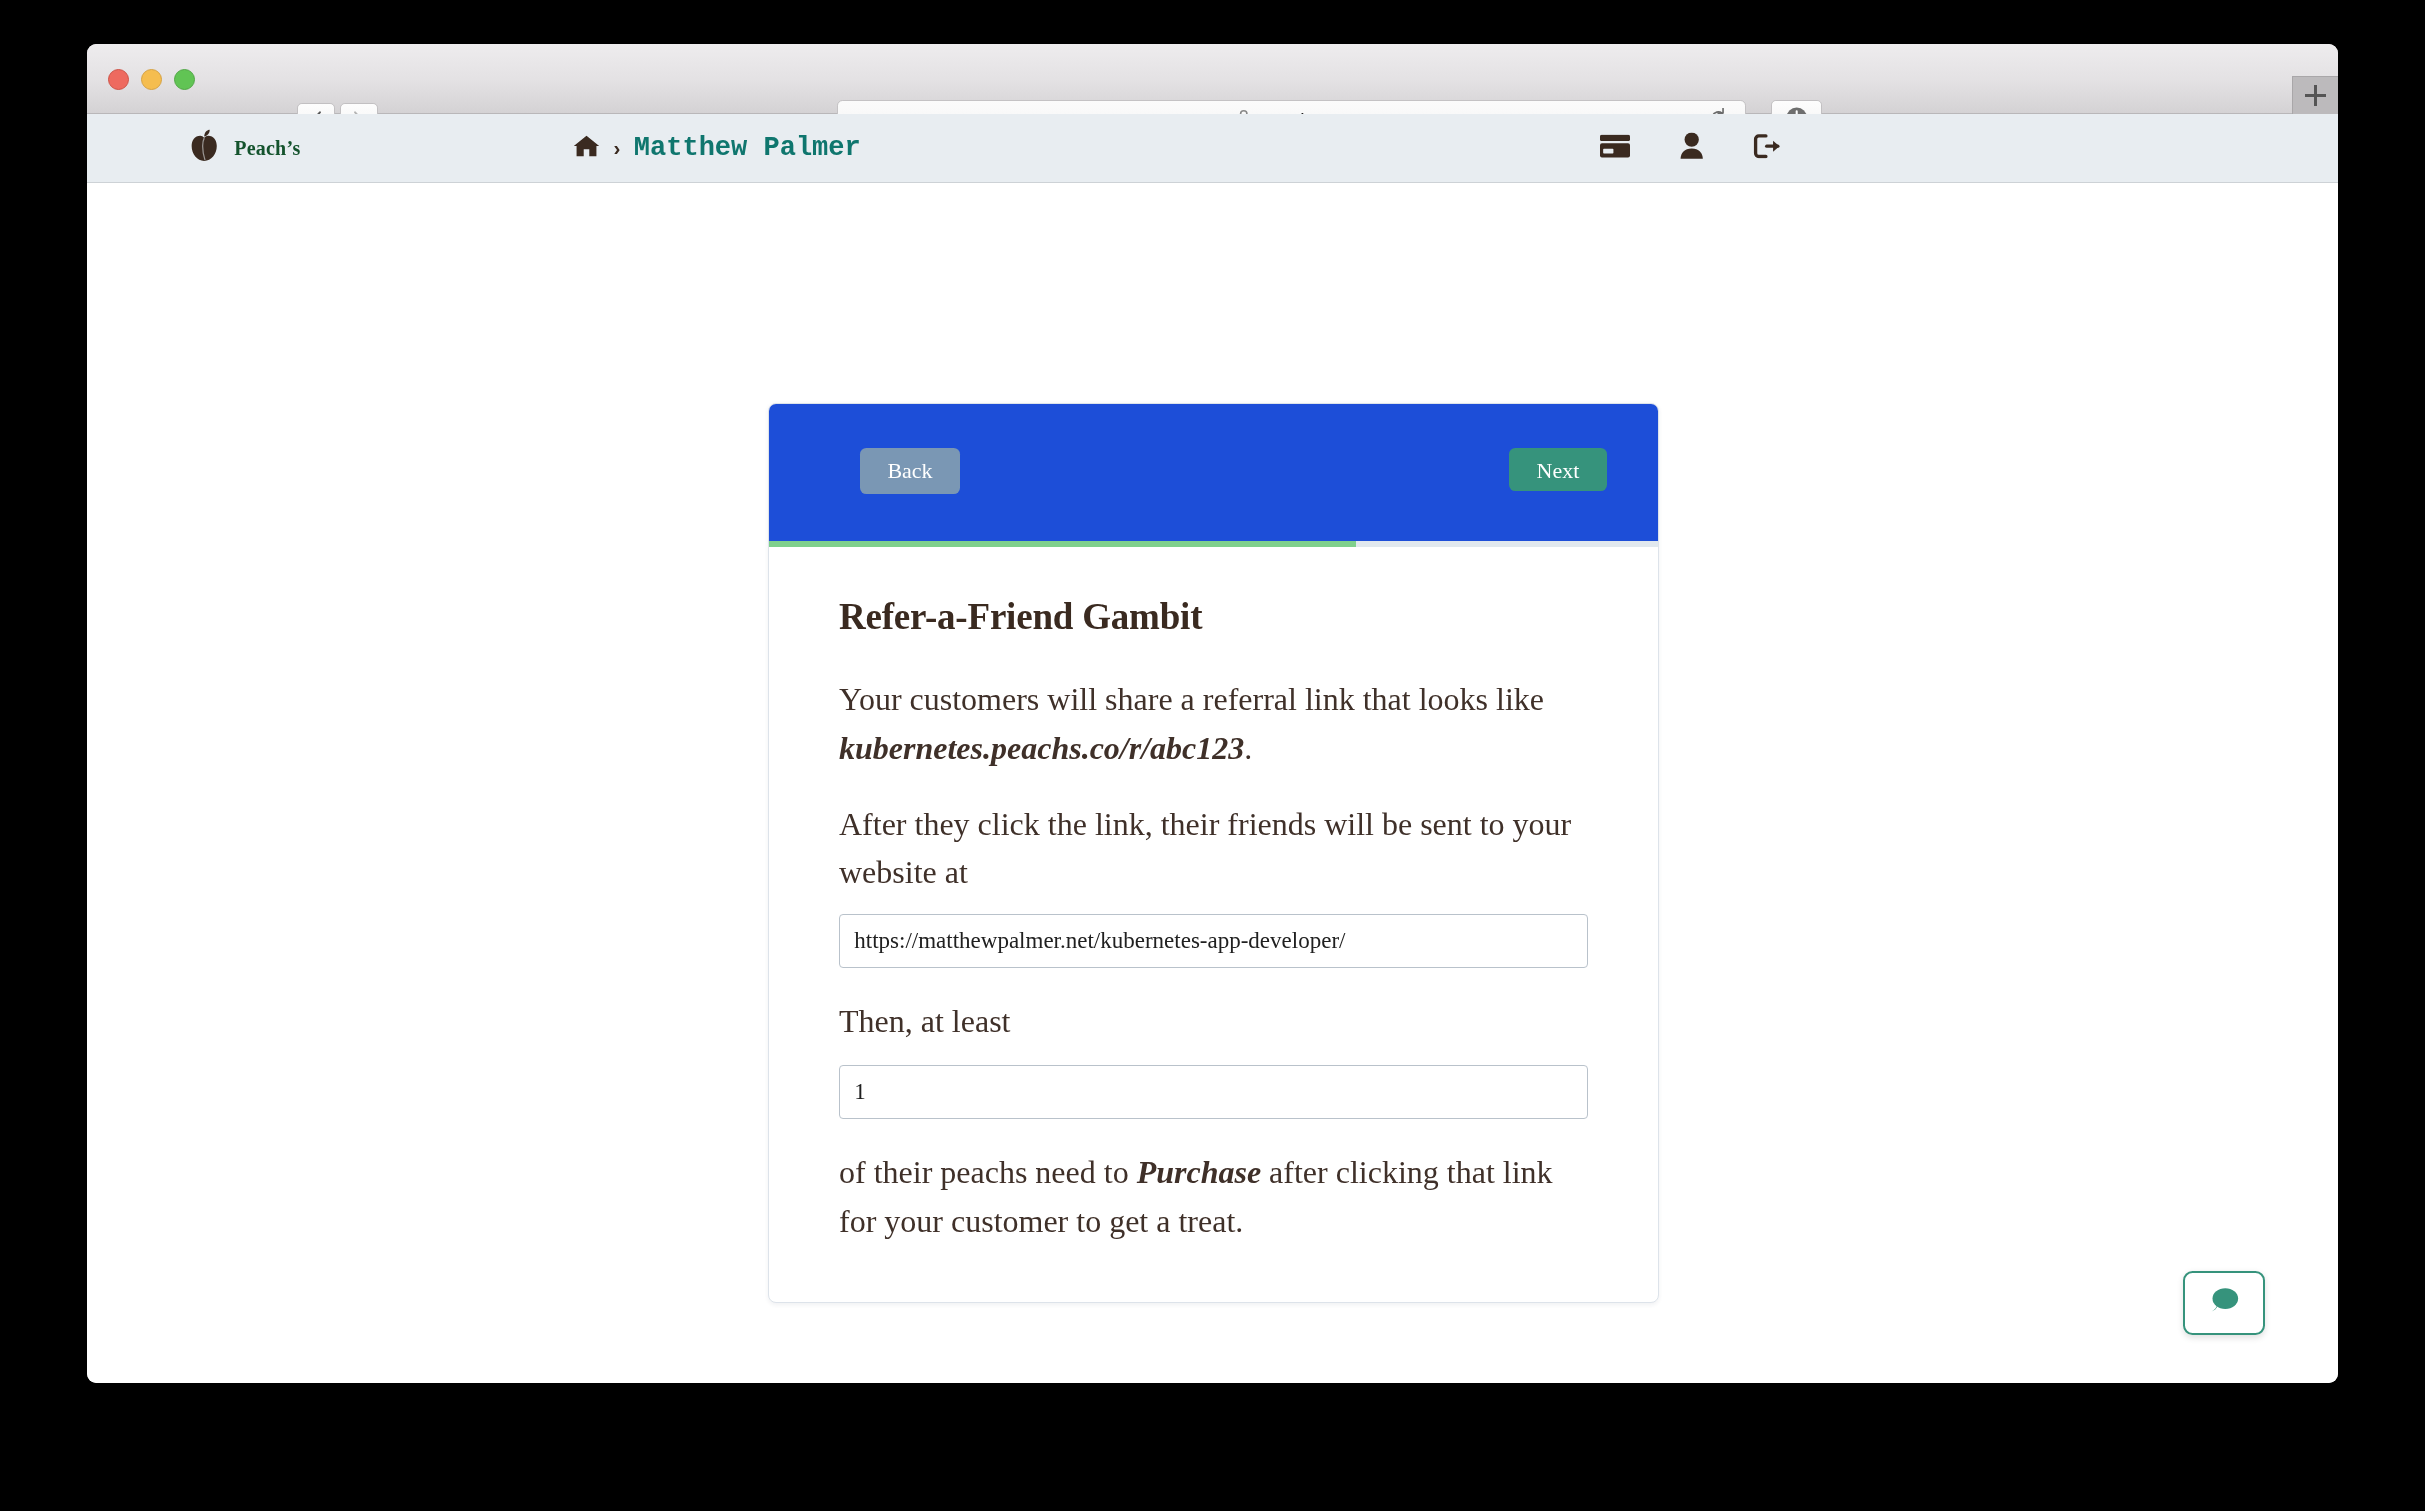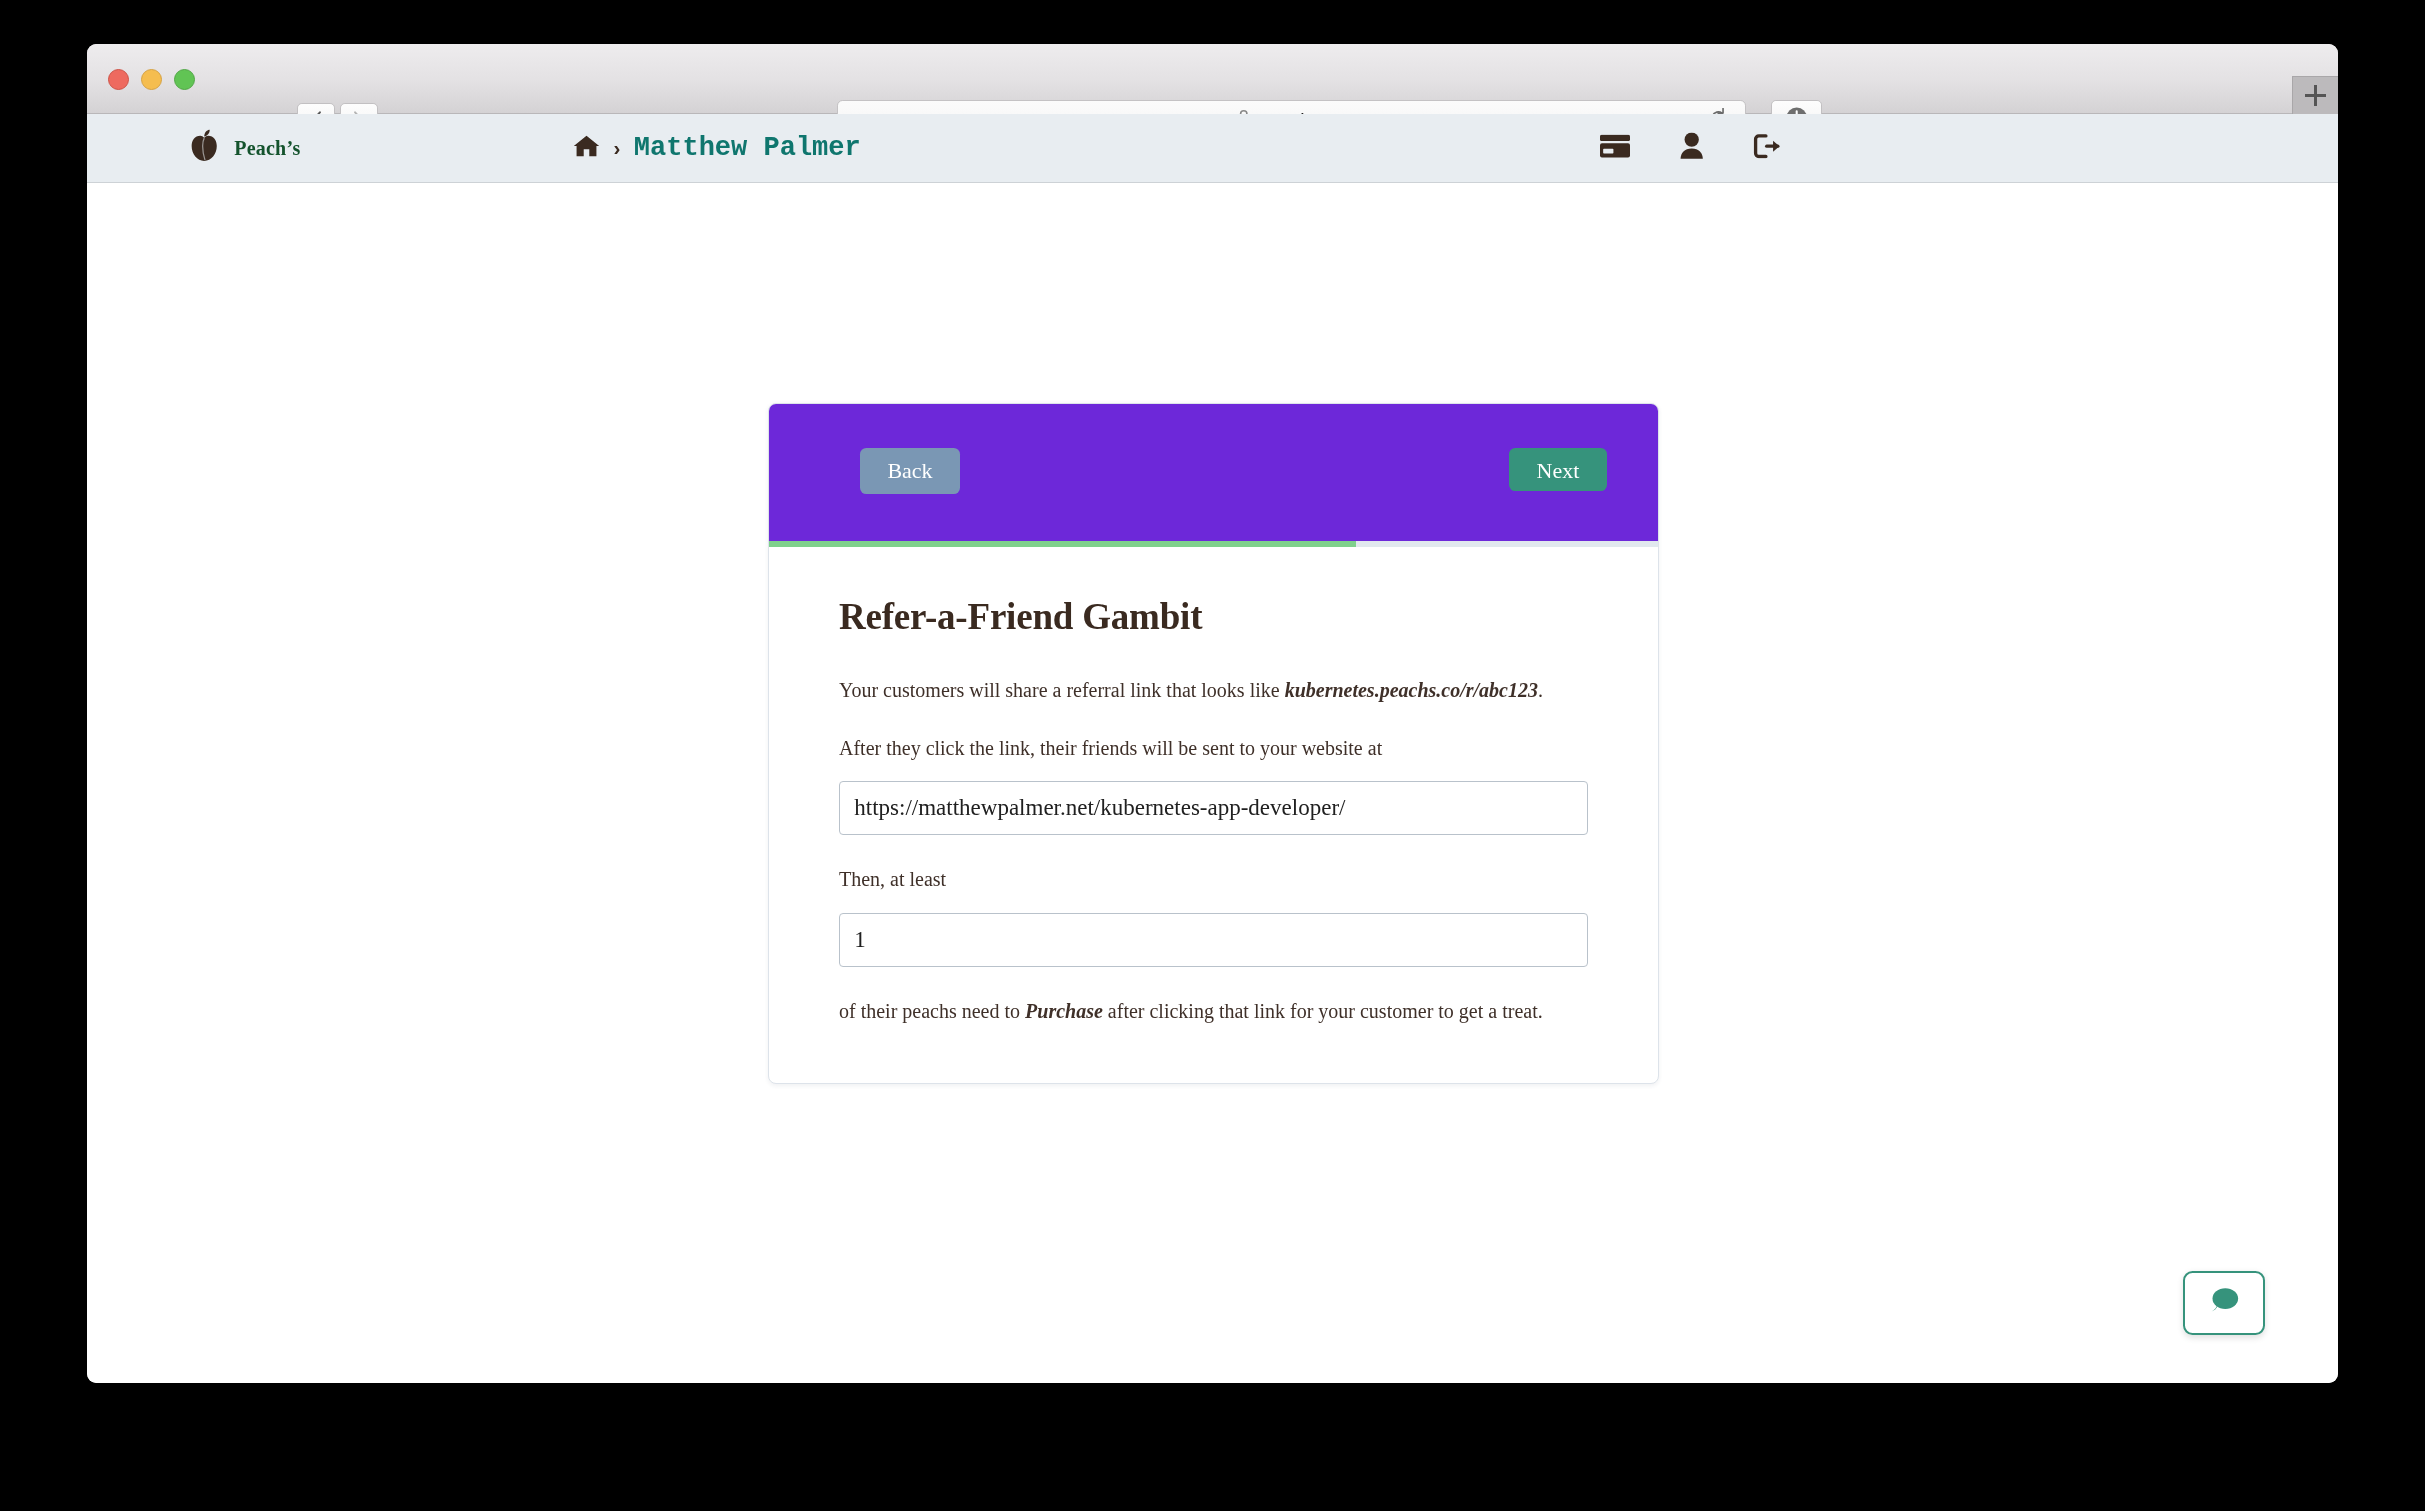--- a/index.html
+++ b/index.html
@@ -209,21 +209,21 @@
     top: 220px;
     width: 889px;
     background: #ffffff;
     border: 0.8px solid #dde3ea;
     border-radius: 8px;
     box-shadow: 0 1.6px 4px rgba(40,60,90,0.07);
     overflow: hidden;
   }
   .card-head {
     position: relative;
-    background: #6d28d9;
+    background: #1d4ed8;
     height: 137px;
   }
   .btn {
     position: absolute;
     top: 44px;
     border: none;
     border-radius: 6.3px;
     font-family: "Liberation Serif", serif;
     font-size: 22px;
     color: #ffffff;
@@ -262,21 +262,21 @@
   .card-title {
     font-family: "Liberation Serif", serif;
     font-weight: bold;
     font-size: 37px;
     color: #3a2a20;
     margin: 0 0 37px 0;
     letter-spacing: -0.2px;
   }
   .para {
     font-family: "Liberation Serif", serif;
-    font-size: 20px;
+    font-size: 32px;
     color: #3f3029;
     line-height: 1.52;
     margin: 0;
   }
   .para b { font-weight: bold; font-style: italic; }
   .spacer-a { height: 27px; }
   .spacer-b { height: 17.5px; }
   .spacer-c { height: 29px; }
   .spacer-d { height: 19px; }
   .spacer-e { height: 29px; }

